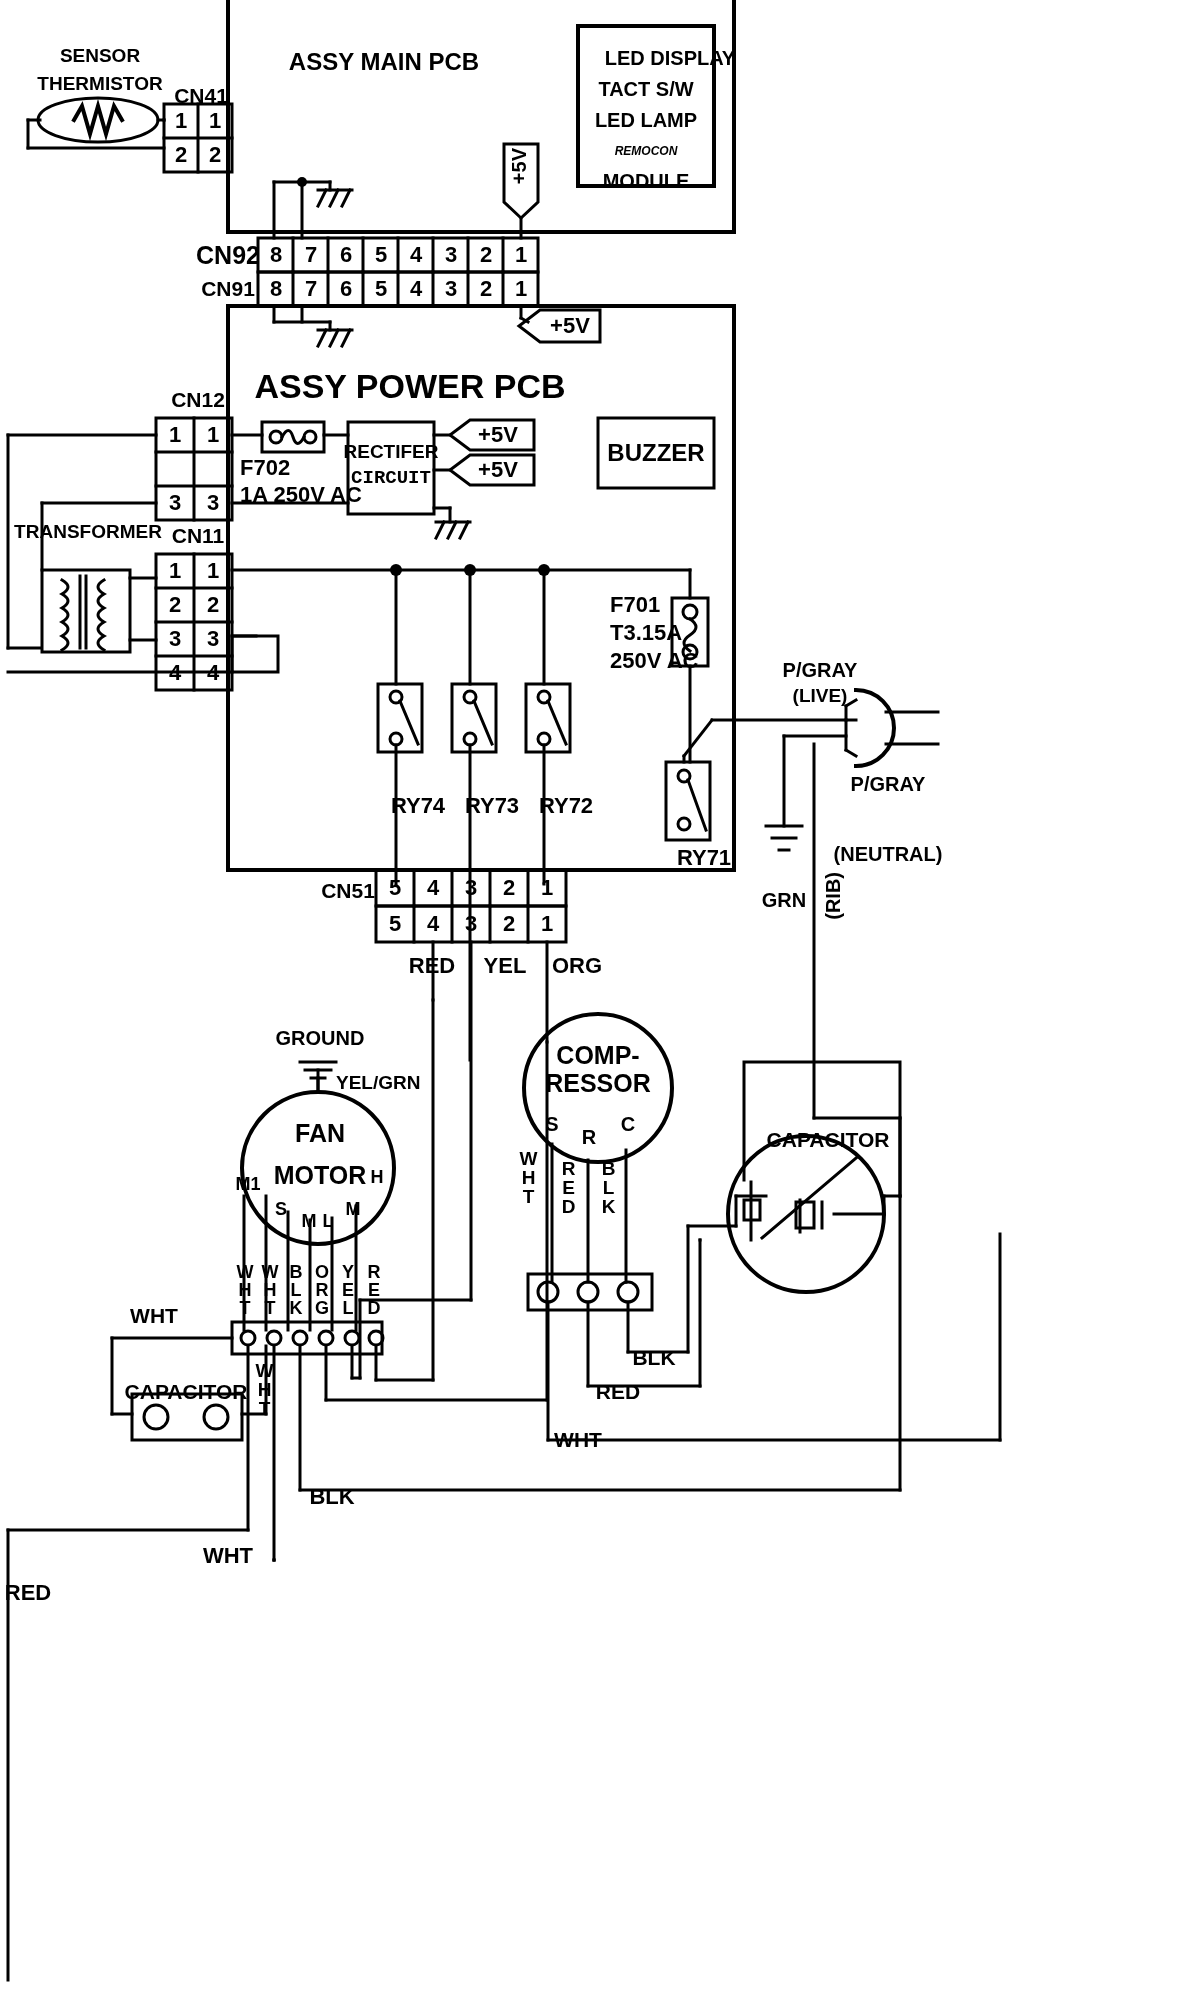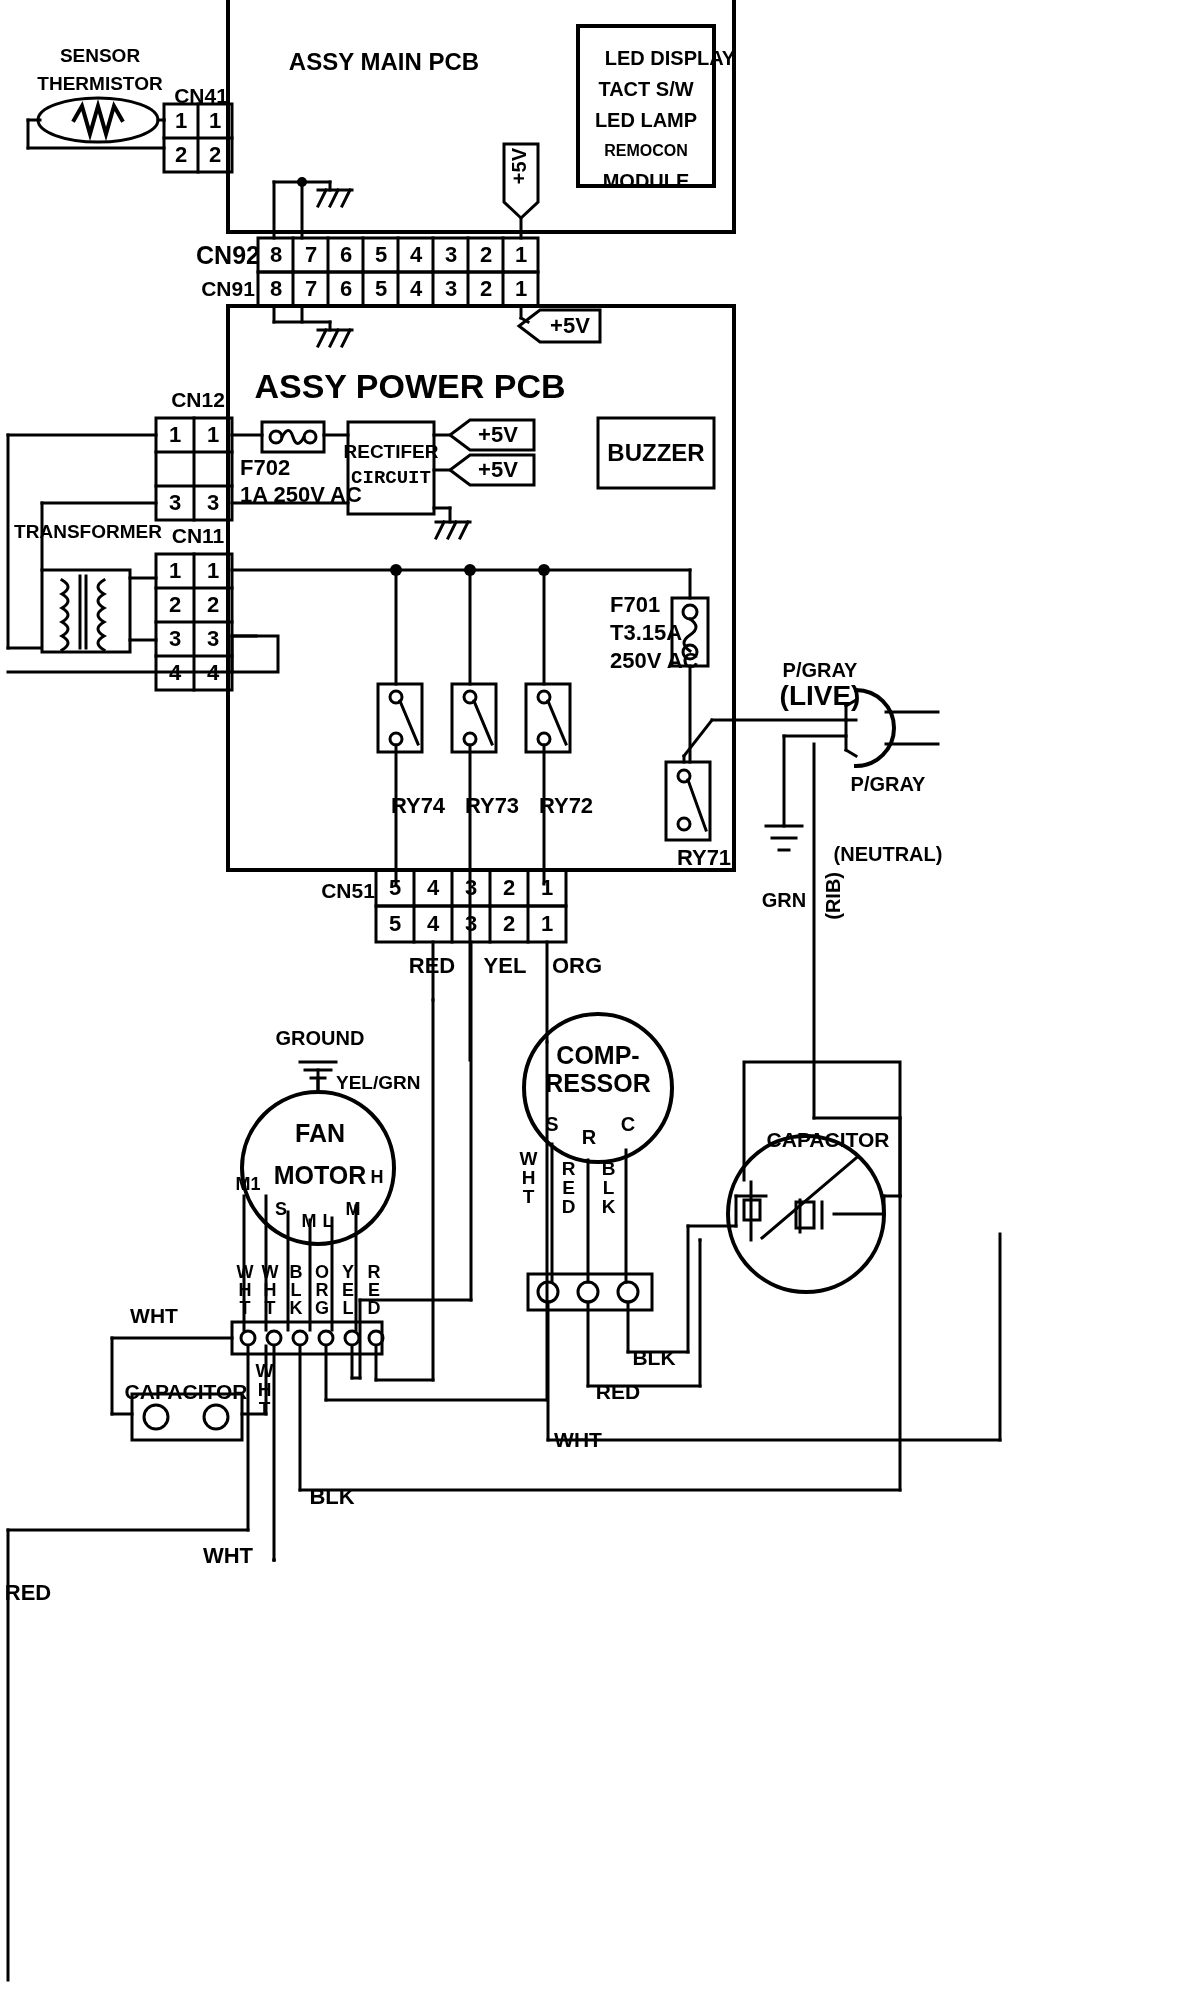--- a/index.html
+++ b/index.html
@@ -327,21 +327,21 @@
 <div class="lbl ctr" style="left:181px;top:121px;font-size:22px;">1</div>
 <div class="lbl ctr" style="left:181px;top:155px;font-size:22px;">2</div>
 <div class="lbl ctr" style="left:215px;top:121px;font-size:22px;">1</div>
 <div class="lbl ctr" style="left:215px;top:155px;font-size:22px;">2</div>
 
 <div class="lbl ctr" style="left:384px;top:62px;font-size:24px;letter-spacing:0px;">ASSY MAIN PCB</div>
 
 <div class="lbl ctr" style="left:646px;top:58px;font-size:20px;padding-left:48px;">LED DISPLAY</div>
 <div class="lbl ctr" style="left:646px;top:89px;font-size:20px;">TACT S/W</div>
 <div class="lbl ctr" style="left:646px;top:120px;font-size:20px;">LED LAMP</div>
-<div class="lbl ctr" style="left:646px;top:151px;font-size:16px;">REMOCON</div>
+<div class="lbl ctr" style="left:646px;top:151px;font-size:12px;font-style:italic;">REMOCON</div>
 <div class="lbl ctr" style="left:646px;top:181px;font-size:20px;">MODULE</div>
 
 <div class="lbl" style="left:508px;top:148px;font-size:20px;writing-mode:vertical-rl;transform:rotate(180deg);transform-origin:center;">+5V</div>
 
 <div class="lbl ctr" style="left:228px;top:255px;font-size:25px;">CN92</div>
 <div class="lbl ctr" style="left:276px;top:255px;font-size:22px;">8</div>
 <div class="lbl ctr" style="left:311px;top:255px;font-size:22px;">7</div>
 <div class="lbl ctr" style="left:346px;top:255px;font-size:22px;">6</div>
 <div class="lbl ctr" style="left:381px;top:255px;font-size:22px;">5</div>
 <div class="lbl ctr" style="left:416px;top:255px;font-size:22px;">4</div>
@@ -395,21 +395,21 @@
 <div class="lbl ctr" style="left:418px;top:806px;font-size:22px;">RY74</div>
 <div class="lbl ctr" style="left:492px;top:806px;font-size:22px;">RY73</div>
 <div class="lbl ctr" style="left:566px;top:806px;font-size:22px;">RY72</div>
 <div class="lbl ctr" style="left:704px;top:858px;font-size:22px;">RY71</div>
 
 <div class="lbl" style="left:610px;top:592px;font-size:22px;">F701</div>
 <div class="lbl" style="left:610px;top:620px;font-size:22px;">T3.15A</div>
 <div class="lbl" style="left:610px;top:648px;font-size:22px;">250V AC</div>
 
 <div class="lbl ctr" style="left:820px;top:670px;font-size:20px;">P/GRAY</div>
-<div class="lbl ctr" style="left:820px;top:696px;font-size:28px;">(LIVE)</div>
+<div class="lbl ctr" style="left:820px;top:696px;font-size:19px;">(LIVE)</div>
 <div class="lbl ctr" style="left:888px;top:784px;font-size:20px;">P/GRAY</div>
 <div class="lbl ctr" style="left:888px;top:810px;font-size:20px;margin-top:44px;">(NEUTRAL)</div>
 <div class="lbl ctr" style="left:784px;top:900px;font-size:20px;">GRN</div>
 <div class="lbl" style="left:822px;top:872px;font-size:20px;writing-mode:vertical-rl;transform:rotate(180deg);transform-origin:center;">(RIB)</div>
 
 <div class="lbl ctr" style="left:348px;top:891px;font-size:21px;">CN51</div>
 <div class="lbl ctr" style="left:395px;top:888px;font-size:22px;">5</div>
 <div class="lbl ctr" style="left:433px;top:888px;font-size:22px;">4</div>
 <div class="lbl ctr" style="left:471px;top:888px;font-size:22px;">3</div>
 <div class="lbl ctr" style="left:509px;top:888px;font-size:22px;">2</div>

